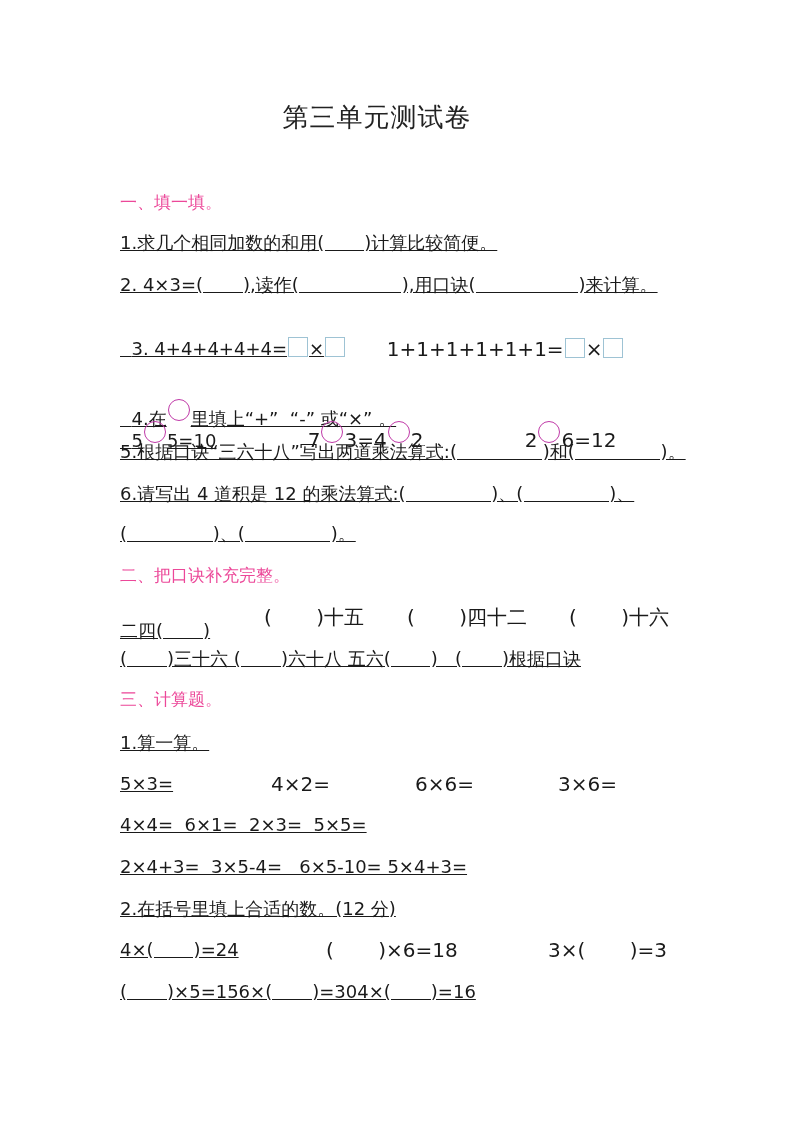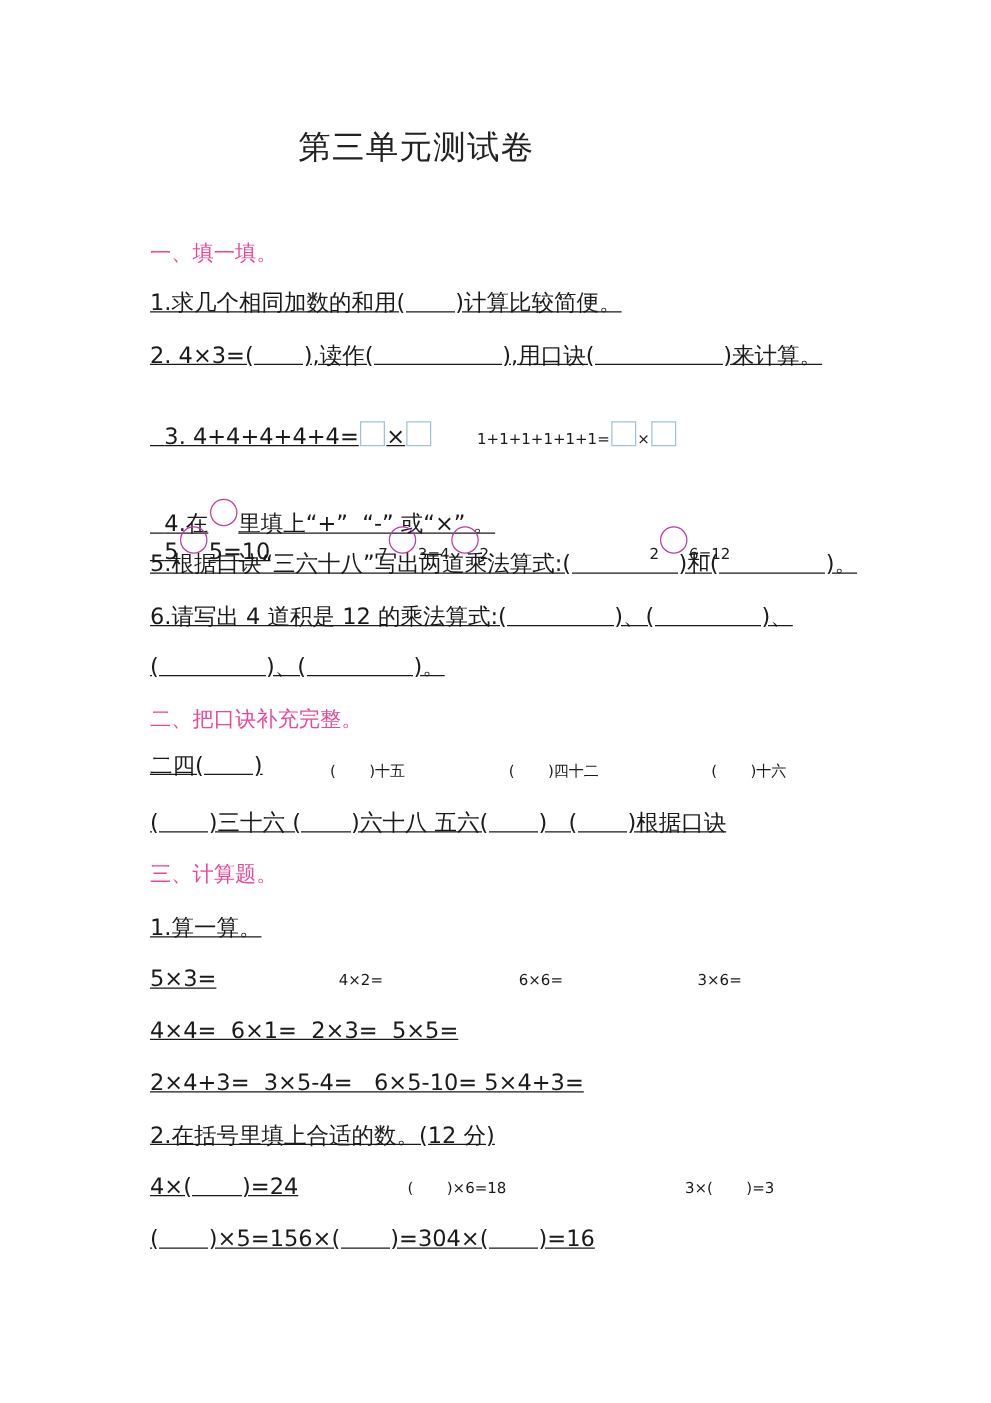--- a/index.html
+++ b/index.html
@@ -1,23 +1,23 @@
 <!DOCTYPE html>
 <html><head>
 <meta charset="utf-8">
 <style>
   html, body { margin: 0; padding: 0; background: #ffffff; }
   body { width: 793px; height: 1122px; position: relative; overflow: hidden;
          font-family: "DejaVu Sans", "Liberation Sans", sans-serif; color: #1a1a1a; }
   .title { position: absolute; top: 100px; left: 0; width: 666px; text-align: center;
-           font-family: "DejaVu Serif", "Liberation Serif", serif; font-size: 26px; color: #222; letter-spacing: 1px; }
+           font-family: "DejaVu Serif", "Liberation Serif", serif; font-size: 26px; color: #222; letter-spacing: 1px; padding-left: 44px; }
   .sec { position: absolute; left: 120px; font-size: 17px; color: #ec4899;
          font-family: "DejaVu Serif", "Liberation Serif", serif; }
   .line { position: absolute; left: 120px; font-size: 18px; white-space: pre; line-height: 24px; text-decoration: underline; }
-  .abs { position: absolute; font-size: 12px; white-space: pre; line-height: 24px; }
+  .abs { position: absolute; font-size: 20px; white-space: pre; line-height: 24px; }
   .box { display: inline-block; width: 18px; height: 18px; border: 1px solid #9ec3d4;
          vertical-align: -2px; margin: 0 1px; }
   .circ { display: inline-block; width: 20px; height: 20px; border: 1px solid #c03aa8; border-radius: 50%;
           vertical-align: 4px; margin: 0 1px; }
 </style>
 </head>
 <body>
 
 <div class="title">第三单元测试卷</div>
 
@@ -46,21 +46,21 @@
 <div class="abs" style="top:397px; left:512px">
   <span>2</span><span class="circ"></span><span>6=12</span>
 </div>
 
 <div class="line" style="top:440px">5.根据口诀“三六十八”写出两道乘法算式:(               )和(               )。</div>
 <div class="line" style="top:482px">6.请写出 4 道积是 12 的乘法算式:(               )、(               )、</div>
 <div class="line" style="top:522px">(               )、(               )。</div>
 
 <div class="sec" style="top:564px">二、把口诀补充完整。</div>
 
-<div class="line" style="top:601px">二四(       )</div>
+<div class="line" style="top:619px">二四(       )</div>
 <div class="abs" style="top:605px; left:264px">(       )十五</div>
 <div class="abs" style="top:605px; left:407px">(       )四十二</div>
 <div class="abs" style="top:605px; left:569px">(       )十六</div>
 <div class="line" style="top:647px">(       )三十六 (       )六十八 五六(       )   (       )根据口诀</div>
 
 <div class="sec" style="top:688px">三、计算题。</div>
 
 <div class="line" style="top:731px">1.算一算。</div>
 <div class="line" style="top:772px">5×3=</div>
 <div class="abs" style="top:772px; left:271px">4×2=</div>

